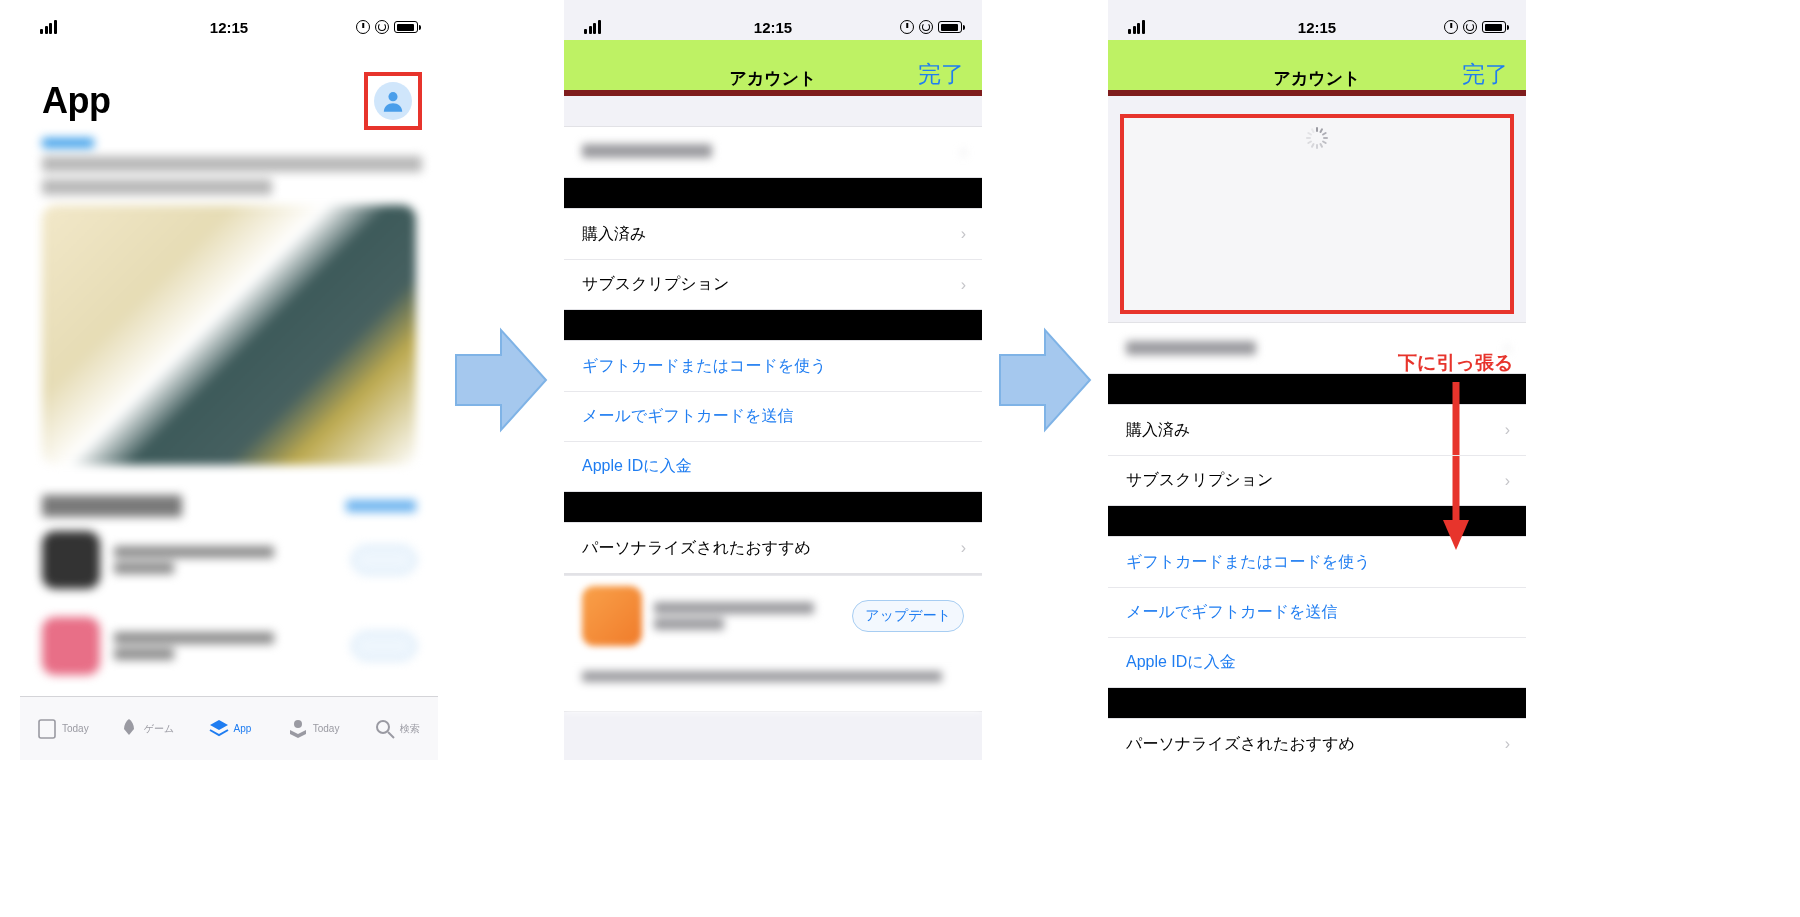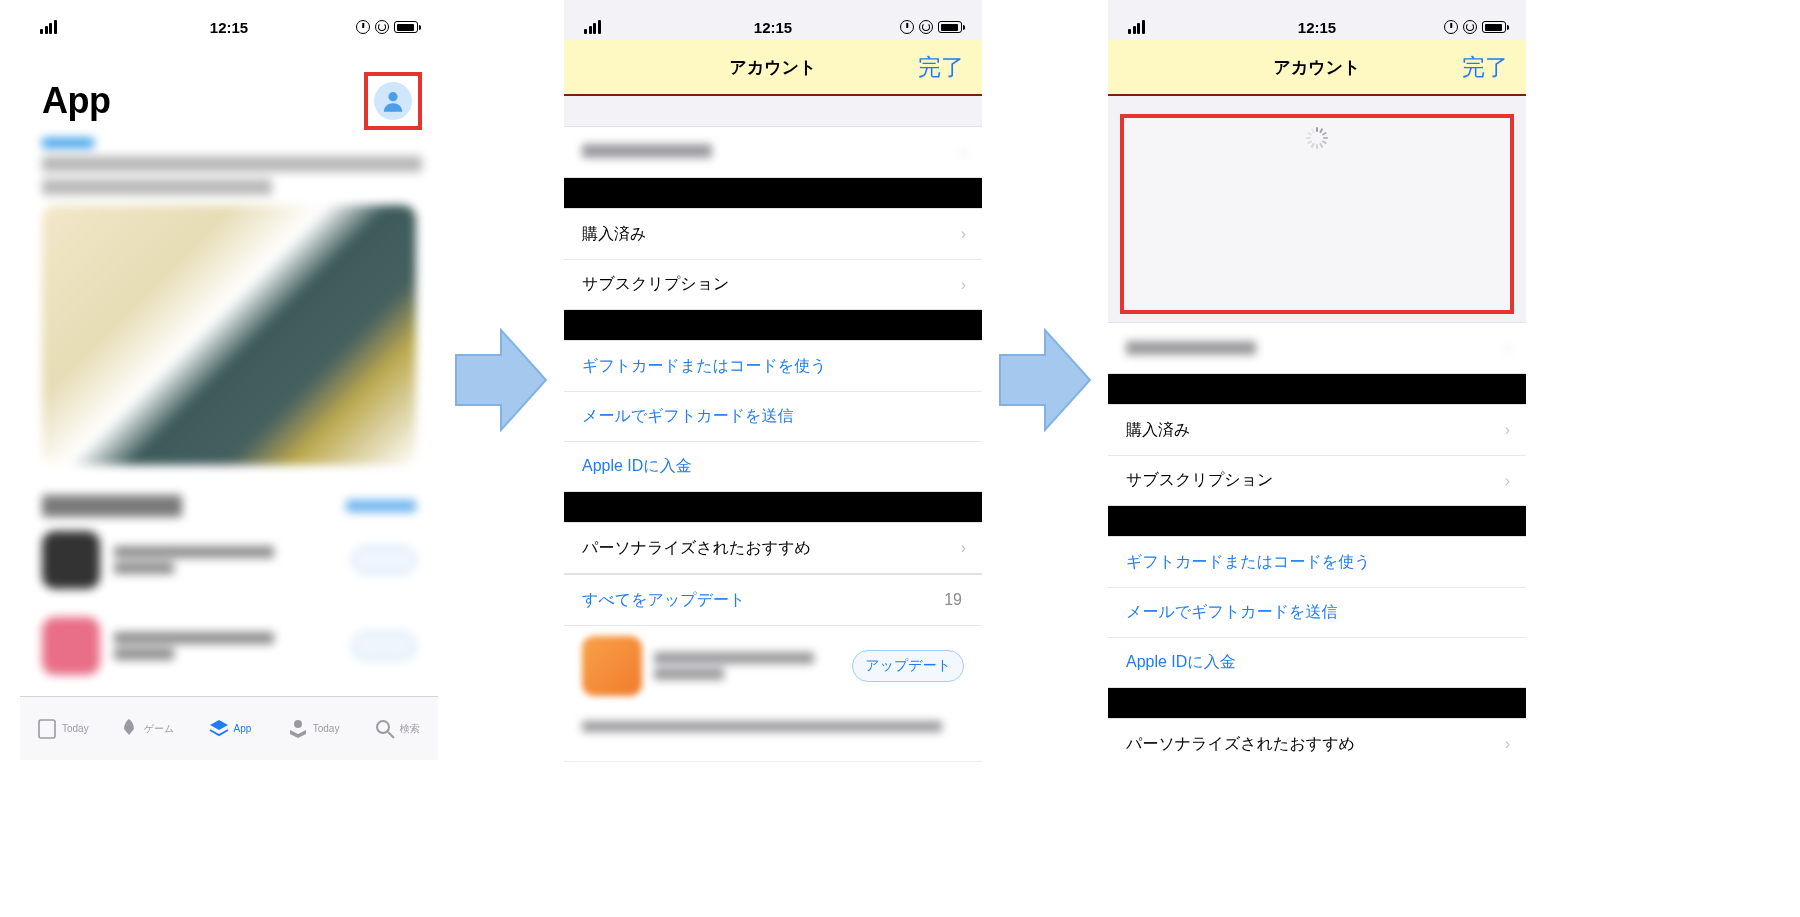--- a/index.html
+++ b/index.html
@@ -48,21 +48,21 @@
 .app-icon.ico2{background:#e86f87}
 .app-lines{flex:1}
 .app-lines div{height:12px;background:#8d8d8d;border-radius:2px;margin:4px 0}
 .app-lines div:nth-child(1){width:160px}.app-lines div:nth-child(2){width:60px}
 .app-btn{width:64px;height:28px;border:1px solid #8fc0ea;border-radius:14px;background:#eef6fd}
 .tabbar{position:absolute;bottom:0;left:0;right:0;height:64px;border-top:1px solid #d4d4d8;background:rgba(248,248,250,0.94);display:flex}
 .tab{flex:1;display:flex;flex-direction:row;align-items:center;justify-content:center;gap:3px;color:#9a9aa2;font-size:10px}
 .tab.active{color:#1f7df1}
 .tab svg{width:24px;height:24px}
 
-.navbar{height:56px;display:flex;align-items:center;justify-content:center;position:relative;background:#fef9c3;border-bottom:2px solid #7f1d1d}
+.navbar{height:56px;display:flex;align-items:flex-end;justify-content:center;position:relative;background:#bef264;border-bottom:6px solid #7f1d1d}
 .nav-title{font-size:17px;font-weight:600}
 .nav-done{position:absolute;right:18px;color:#1f7df1;font-size:23px}
 .list{background:#000000}
 .group{margin-top:30px;background:#fff;border-top:1px solid #e2e2e6;border-bottom:1px solid #e2e2e6}
 .group.tight{margin-top:0}
 .row{min-height:50px;display:flex;align-items:center;padding:0 18px;font-size:16px;color:#000;position:relative}
 .row + .row{border-top:1px solid #e8e8ec}
 .row.link{color:#1f7df1}
 .row.muted{filter:blur(4px);color:#8b8b8f}
 .chev{position:absolute;right:16px;color:#c5c5c9}
@@ -244,24 +244,20 @@
             <span>Apple IDに入金</span>
           </div>
       </div>
       <div class="group">
         <div class="row">
             <span>パーソナライズされたおすすめ</span>
             <span class="chev">›</span>
           </div>
       </div>
       <div class="group tight">
-        <div class="row link">
-          <span>すべてをアップデート</span>
-          <span class="trail num">19</span>
-        </div>
         <div class="upd-row">
           <div class="thumb"></div>
           <div class="meta">
               <div></div>
               <div></div>
             </div>
           <div class="upd-btn">アップデート</div>
         </div>
         <div class="upd-foot">
             <div></div>
@@ -312,20 +308,27 @@
               <rect x="11" y="1" width="2" height="5" rx="1" transform="rotate(180 12 12)" opacity=".4"></rect>
               <rect x="11" y="1" width="2" height="5" rx="1" transform="rotate(210 12 12)" opacity=".35"></rect>
               <rect x="11" y="1" width="2" height="5" rx="1" transform="rotate(240 12 12)" opacity=".3"></rect>
               <rect x="11" y="1" width="2" height="5" rx="1" transform="rotate(270 12 12)" opacity=".25"></rect>
               <rect x="11" y="1" width="2" height="5" rx="1" transform="rotate(300 12 12)" opacity=".2"></rect>
               <rect x="11" y="1" width="2" height="5" rx="1" transform="rotate(330 12 12)" opacity=".15"></rect>
             </g>
           </svg>
       </div>
     </div>
+    <div class="down-arrow">
+      <div class="lbl">下に引っ張る</div>
+      <svg viewBox="0 0 30 170">
+        <line x1="15" y1="0" x2="15" y2="140" stroke="#e7342c" stroke-width="7"></line>
+        <path d="M2 138 L15 168 L28 138 Z" fill="#e7342c"></path>
+      </svg>
+    </div>
     <div class="list">
       <div class="group tight" style="margin-top:6px">
         <div class="row muted">
           <div style="width:130px;height:14px;background:#9b9b9f;border-radius:2px"></div>
           <span class="chev">›</span>
         </div>
       </div>
       <div class="group">
         <div class="row">
             <span>購入済み</span>

